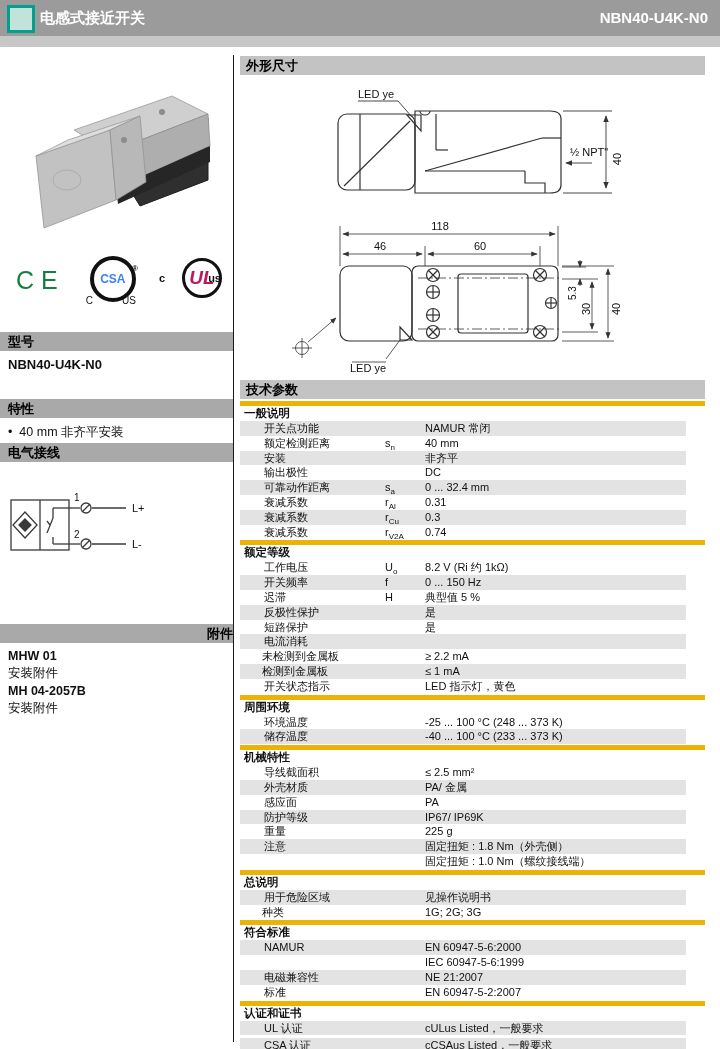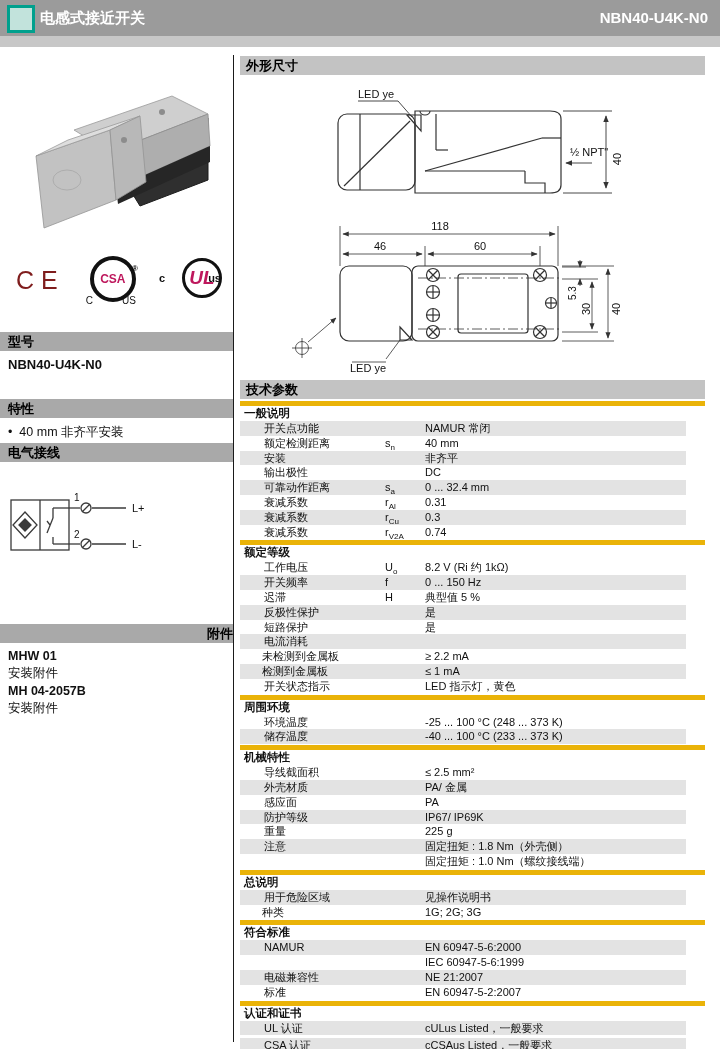--- a/index.html
+++ b/index.html
@@ -18,23 +18,23 @@
   
   .bar{position:absolute;height:19px;line-height:19px;font-weight:bold;font-size:13px;color:#000;padding-left:8px;box-sizing:border-box;}
   .bar-left{left:0;width:233px;background:#a9a9a9;}
   .bar-right{left:240px;width:465px;background:#c3c3c3;padding-left:6px;}
 
   .sideitem{position:absolute;left:8px;font-size:12.5px;color:#111;}
   .bold{font-weight:bold;}
 
   
   .certs{position:absolute;left:16px;top:252px;width:205px;height:56px;display:flex;align-items:center;justify-content:space-between;}
-  .ce-mark{font-size:25px;letter-spacing:7px;color:#7f1d1d;font-weight:500;}
+  .ce-mark{font-size:25px;letter-spacing:7px;color:#15803d;font-weight:500;}
   .csa-logo{position:relative;width:52px;height:52px;}
-  .csa-circle{position:absolute;left:4px;top:2px;width:38px;height:38px;border:4px solid #111;border-radius:50%;display:flex;align-items:center;justify-content:center;font-weight:bold;font-size:12px;color:#be185d;}
+  .csa-circle{position:absolute;left:4px;top:2px;width:38px;height:38px;border:4px solid #111;border-radius:50%;display:flex;align-items:center;justify-content:center;font-weight:bold;font-size:12px;color:#3b82f6;}
   .csa-reg{position:absolute;right:0;top:10px;font-size:8px;font-weight:bold;}
   .csa-c{position:absolute;left:0;bottom:0;font-size:10px;color:#111;}
   .csa-us{position:absolute;right:2px;bottom:0;font-size:10px;color:#111;}
   .ul-logo{position:relative;width:62px;height:52px;}
   .ul-circle{position:absolute;left:23px;top:4px;width:34px;height:34px;border:3px solid #111;border-radius:50%;display:flex;align-items:center;justify-content:center;font-weight:bold;font-style:italic;font-size:19px;color:#be185d;}
   .ul-c{position:absolute;left:0;top:18px;font-size:11px;font-weight:bold;color:#111;}
   .ul-us{position:absolute;right:0;top:18px;font-size:11px;font-weight:bold;color:#111;}
 
   
   .specs{position:absolute;left:240px;top:400px;width:465px;font-size:11px;color:#111;}

